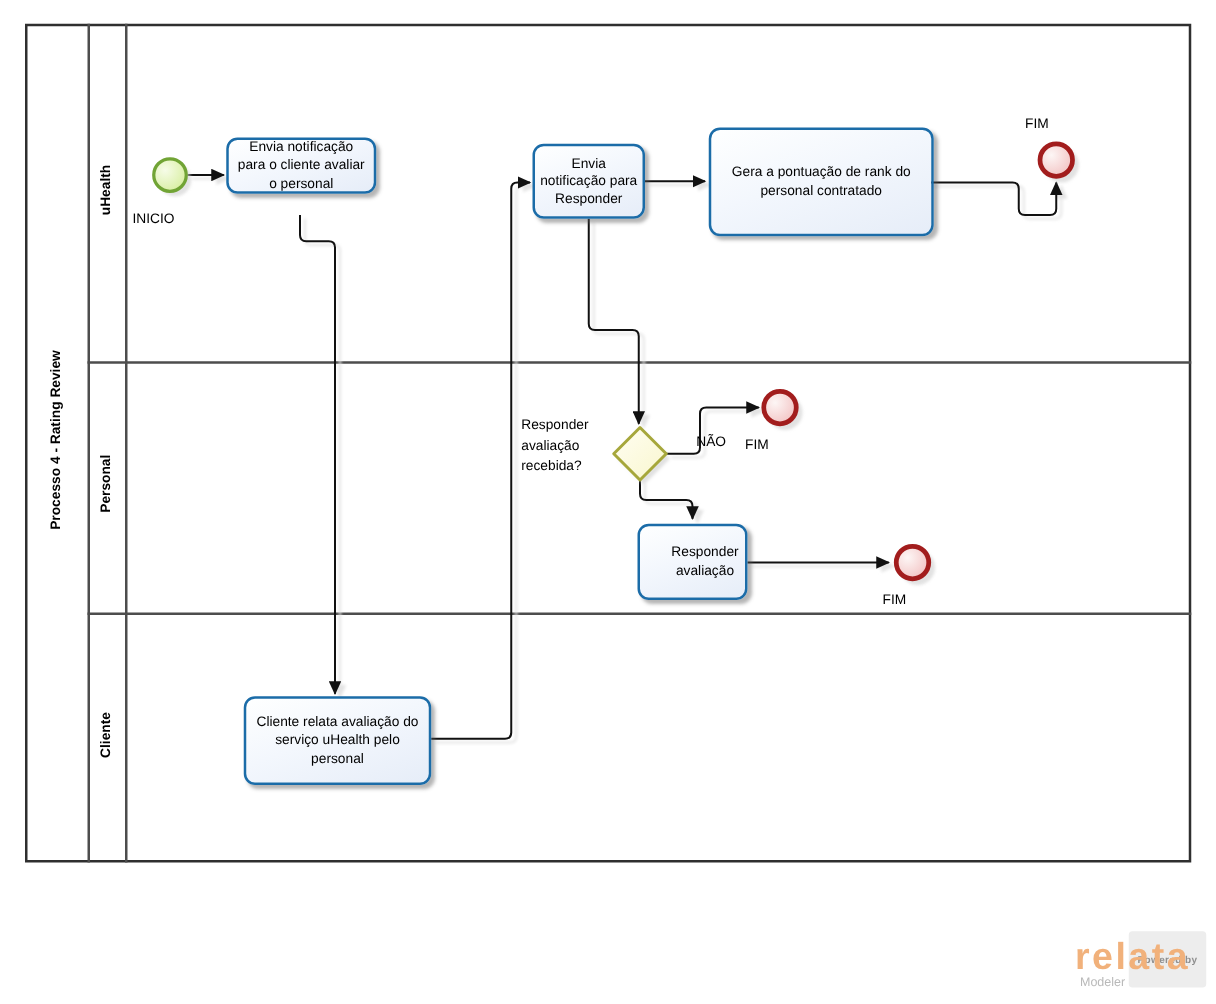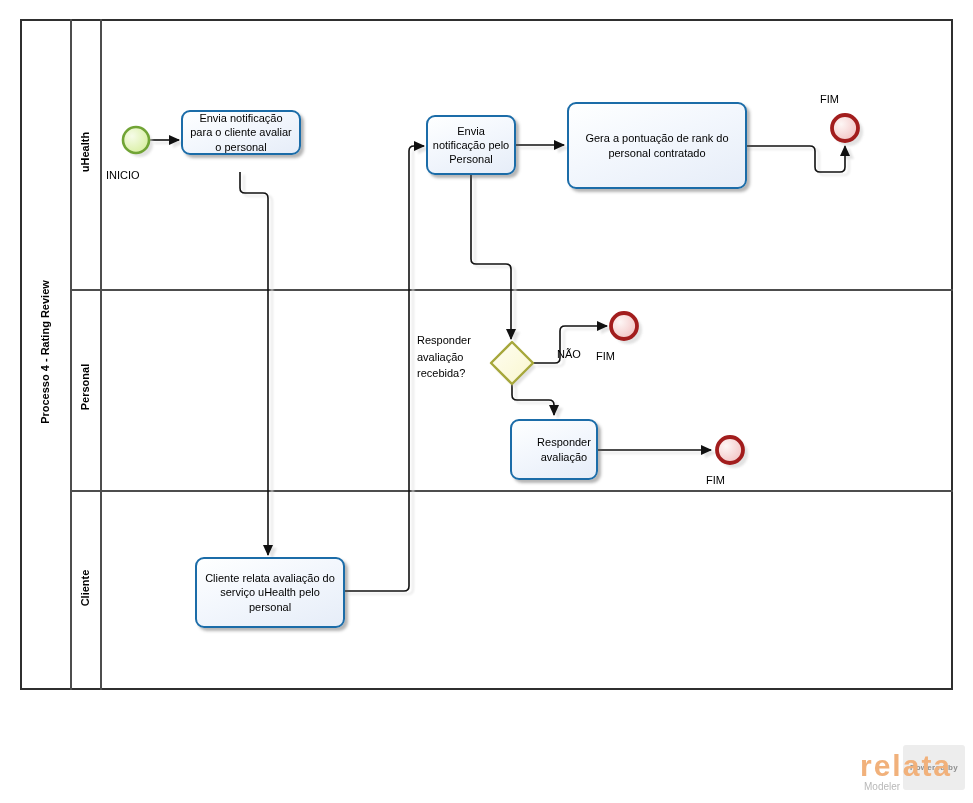--- a/index.html
+++ b/index.html
@@ -112,21 +112,21 @@
     <circle cx="845" cy="128" r="13" fill="url(#gradRed)" stroke="#a21d1d" stroke-width="3.8"></circle>
     <circle cx="624" cy="326" r="13" fill="url(#gradRed)" stroke="#a21d1d" stroke-width="3.8"></circle>
     <circle cx="730" cy="450" r="13" fill="url(#gradRed)" stroke="#a21d1d" stroke-width="3.8"></circle>
     <polygon points="512,342 533,363 512,384 491,363" fill="url(#gradYellow)" stroke="#a6a73b" stroke-width="2.4" stroke-linejoin="round"></polygon>
   </svg>
 
   <div class="task" style="left:181px;top:110px;width:120px;height:45px;">
     <span>Envia notificação para o cliente avaliar o personal</span>
   </div>
   <div class="task" style="left:426px;top:115px;width:90px;height:60px;">
-    <span>Envia notificação pelo Personal</span>
+    <span>Envia notificação para Responder</span>
   </div>
   <div class="task" style="left:567px;top:102px;width:180px;height:87px;align-items:center;">
     <span>Gera a pontuação de rank do personal contratado</span>
   </div>
   <div class="task" style="left:510px;top:419px;width:88px;height:61px;padding-left:24px;">
     <span>Responder avaliação</span>
   </div>
   <div class="task" style="left:195px;top:557px;width:150px;height:71px;">
     <span>Cliente relata avaliação do serviço uHealth pelo personal</span>
   </div>

